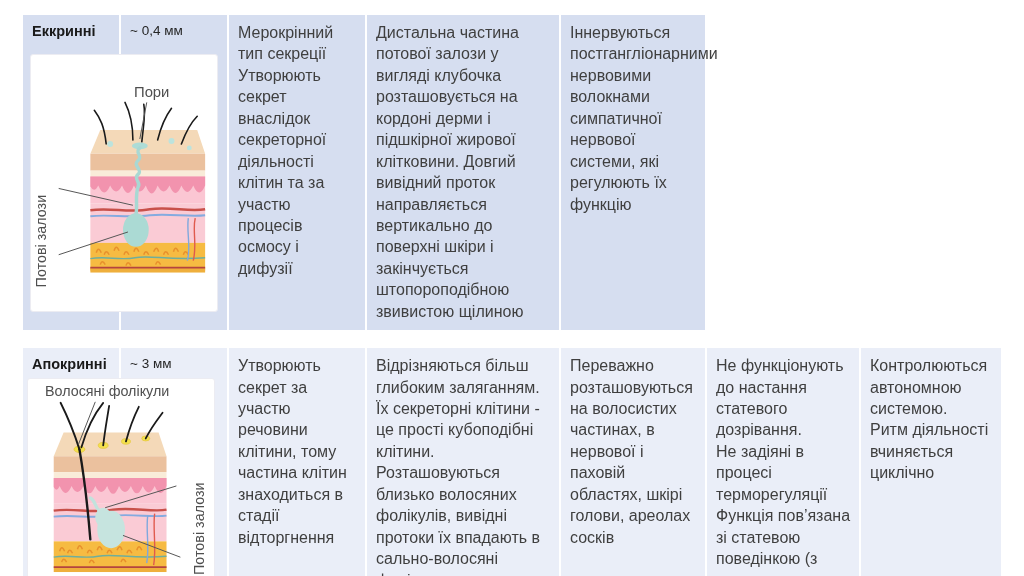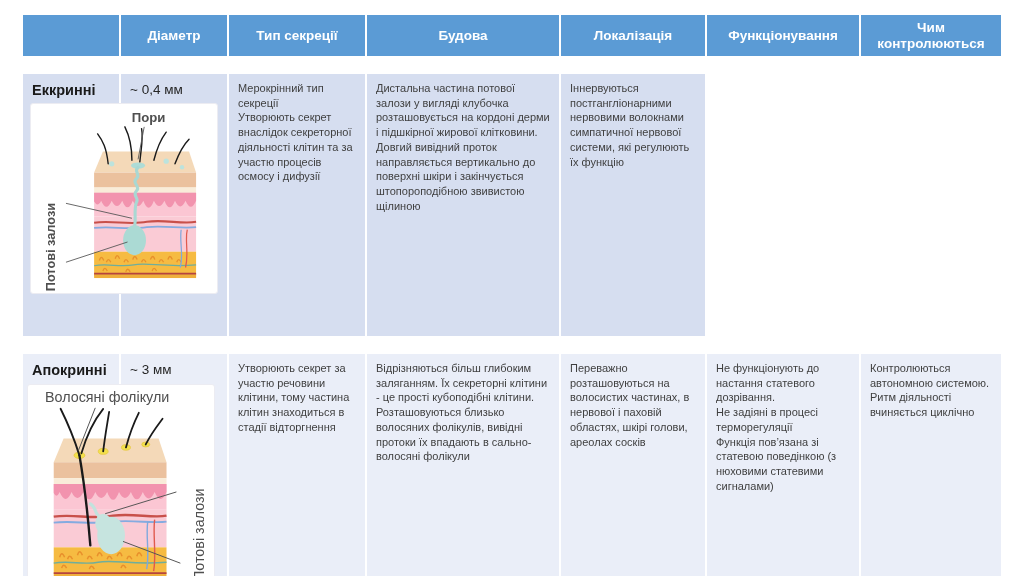--- a/index.html
+++ b/index.html
@@ -3,46 +3,37 @@
 <meta charset="utf-8">
 <style>
   html,body{margin:0;padding:0;background:#ffffff;}
   body{font-family:"Liberation Sans","DejaVu Sans",sans-serif;}
   .page{position:relative;width:1024px;height:576px;background:#ffffff;overflow:hidden;}
   .table{position:absolute;left:23px;top:15px;width:978px;}
   .trow{display:grid;grid-template-columns:96px 106px 136px 192px 144px 152px 140px;column-gap:2px;position:relative;}
   .trow + .trow{margin-top:18px;}
   .hcell{background:#5B9BD5;color:#ffffff;font-weight:bold;font-size:13.5px;line-height:1.15;
          display:flex;align-items:center;justify-content:center;text-align:center;height:41px;padding:0 4px;box-sizing:border-box;}
-  .bcell{padding:7px 8px 8px 9px;font-size:11px;line-height:1.34;color:#3F3F3F;white-space:pre-line;box-sizing:border-box;}
+  .bcell{padding:7px 8px 8px 9px;font-size:16px;line-height:1.34;color:#3F3F3F;white-space:pre-line;box-sizing:border-box;}
   .row1 .bcell{background:#D6DEF0;min-height:262px;}
   .row2 .bcell{background:#EAEEF8;min-height:240px;}
   .c-name{font-weight:bold;color:#1a1a1a;font-size:14.5px;}
   .c-diam{color:#262626;font-size:13.5px;}
   .img-panel{position:absolute;background:#ffffff;border:1px solid #ececf2;border-radius:3px;box-sizing:border-box;}
-  .panel-eccrine{left:7px;top:29px;width:188px;height:191px;font-weight:bold;}
+  .panel-eccrine{left:7px;top:39px;width:188px;height:258px;}
   .panel-apocrine{left:4px;top:30px;width:188px;height:207px;}
   .img-panel svg{display:block;width:100%;height:100%;}
   svg text{font-family:"Liberation Sans","DejaVu Sans",sans-serif;fill:#4f4f4f;}
 </style>
 </head>
 <body>
 
 <div class="page">
   <div class="table">
 
-    <div class="trow">
-      <div class="hcell"></div>
-      <div class="hcell">Діаметр</div>
-      <div class="hcell">Тип секреції</div>
-      <div class="hcell">Будова</div>
-      <div class="hcell">Локалізація</div>
-      <div class="hcell">Функціонування</div>
-      <div class="hcell">Чим контролюються</div>
-    </div>
 
     <div class="trow row1">
       <div class="bcell c-name">Еккринні</div>
       <div class="bcell c-diam">~ 0,4 мм</div>
       <div class="bcell">Мерокрінний тип секреції
 Утворюють секрет внаслідок секреторної діяльності клітин та за участю процесів осмосу і дифузії</div>
       <div class="bcell">Дистальна частина потової залози у вигляді клубочка розташовується на кордоні дерми і підшкірної жирової клітковини. Довгий вивідний проток направляється вертикально до поверхні шкіри і закінчується штопороподібною звивистою щілиною</div>
       <div class="bcell">Іннервуються постгангліонарними нервовими волокнами симпатичної нервової системи, які регулюють їх функцію</div>
 
       <div class="img-panel panel-eccrine">

